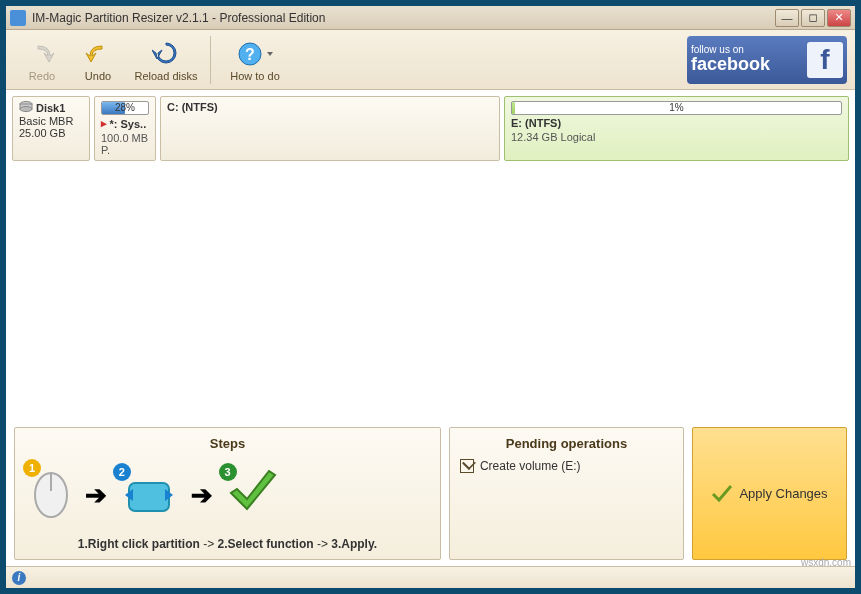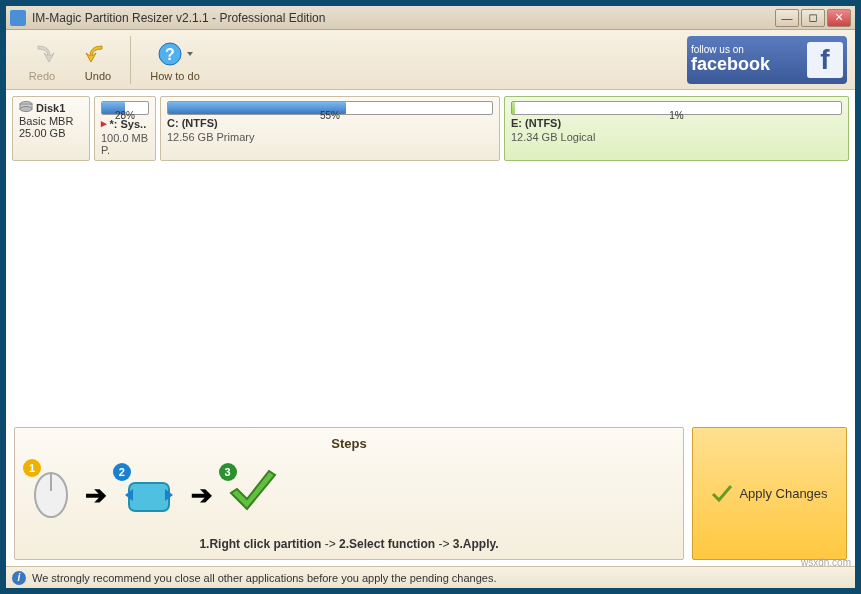--- a/index.html
+++ b/index.html
@@ -26,21 +26,21 @@
   .disk-card { width: 78px; }
   .disk-card .dname { font-weight: bold; display:flex;align-items:center;gap:3px;}
   .part-card { display: flex; flex-direction: column; gap: 2px; }
   .part-sys { width: 62px; }
   .part-c { width: 340px; }
   .part-e { flex: 1; border-color: #a0c070; background: linear-gradient(#f0f8e0,#e0f0c0); }
   .usage-bar { height: 14px; border: 1px solid #999; background: #fff; position: relative; font-size: 10px; color: #333; border-radius: 2px; }
   .usage-fill { position: absolute; top:0; left:0; bottom:0; border-radius: 1px; }
   .usage-blue { background: linear-gradient(#7ab8f0,#3a78c0); }
   .usage-green { background: linear-gradient(#c0e890,#a0d060); }
-  .usage-label { position: absolute; left: 50%; top: 8px; transform: translateX(-50%); font-size:10px; }
+  .usage-label { position: absolute; left: 50%; top: 0; transform: translateX(-50%); font-size:10px; }
   .part-name { font-weight: bold; display:flex;align-items:center;gap:3px;}
   .part-sub { color: #555; }
   .bottom { display: flex; gap: 8px; padding: 0 2px; }
   .panel { border: 1px solid #c9bda3; background: linear-gradient(#fdfaf3,#f5eedd); padding: 8px 10px; border-radius: 2px; text-align: center; }
   .panel h3 { font-size: 13px; font-weight: bold; color: #4a3a1a; margin-bottom: 8px; }
   .steps { flex: 1.9; }
   .steps-icons { display: flex; align-items: center; gap: 12px; padding: 6px 4px; }
   .badge { width: 18px; height: 18px; border-radius: 50%; color: #fff; font-size: 11px; font-weight: bold; display: flex; align-items: center; justify-content: center; position: absolute; top: -6px; left: -6px; }
   .b1 { background: #f0b000; } .b2 { background: #1a80d0; } .b3 { background: #2a9030; }
   .step-item { position: relative; }
@@ -80,20 +80,28 @@
       <div>Redo</div>
     </div>
     <div class="tool">
       <div class="ticon">
         <svg width="28" height="24">
             <path d="M18 4 Q6 4 6 14 L2 11 L7 20 L12 11 L8 14 Q8 7 18 7 Z" fill="#f0c030" stroke="#c09010" stroke-width="1"></path>
           </svg>
       </div>
       <div>Undo</div>
     </div>
+    <div class="tool wide">
+      <div class="ticon">
+        <svg width="28" height="26">
+            <path d="M14 2 A10 10 0 1 1 4 12 L0 9 L5 18 L10 9 L6 12 A8 8 0 1 0 14 4 Z" fill="#3a78c0" stroke="#205090"></path>
+          </svg>
+      </div>
+      <div>Reload disks</div>
+    </div>
     <div class="sep"></div>
     <div class="tool wide">
       <div class="ticon">
         <svg width="26" height="26">
             <circle cx="13" cy="13" r="11" fill="#50b0f0" stroke="#2070b0"></circle>
             <text x="13" y="19" text-anchor="middle" font-size="16" font-weight="bold" fill="#fff">?</text>
           </svg>
         <span class="dropdown-arrow"></span>
       </div>
       <div>How to do</div>
@@ -130,26 +138,21 @@
             <span class="usage-label">28%</span>
           </div>
         <div class="part-name">
           <span style="color:#d03030">▸</span>
           <span>*: Sys..</span>
         </div>
         <div class="part-sub">100.0 MB P.</div>
       </div>
 
       <div class="card part-card part-c">
-        <div class="usage-bar">
-            <div class="usage-fill usage-blue" style="width:55%"></div>
-            <span class="usage-label">55%</span>
-          </div>
         <div class="part-name">C: (NTFS)</div>
-        <div class="part-sub">12.56 GB Primary</div>
       </div>
 
       <div class="card part-card part-e">
         <div class="usage-bar">
             <div class="usage-fill usage-green" style="width:1%"></div>
             <span class="usage-label">1%</span>
           </div>
         <div class="part-name">E: (NTFS)</div>
         <div class="part-sub">12.34 GB Logical</div>
       </div>
@@ -184,29 +187,35 @@
             <svg width="56" height="48">
                 <path d="M6 24 L22 40 L50 6 L44 2 L22 30 L12 20 Z" fill="#60c040" stroke="#3a8020" stroke-width="2"></path>
               </svg>
           </div>
         </div>
         <div class="steps-text">
           <b>1.Right click partition</b><span> -&gt; </span><b>2.Select function</b><span> -&gt; </span><b>3.Apply.</b>
         </div>
       </div>
 
+      <div class="panel pending">
+        <h3>Pending operations</h3>
+        <div class="op">
+          <div class="chk"></div>
+          <span>Create volume (E:)</span>
+        </div>
+      </div>
 
       <div class="apply">
         <svg width="22" height="20">
             <path d="M2 10 L8 16 L20 2" fill="none" stroke="#6a9a20" stroke-width="3"></path>
           </svg>
         <span>Apply Changes</span>
       </div>
     </div>
   </div>
 
   <div class="statusbar">
     <div class="info-icon">i</div>
-    <span>We strongly recommend you close all other applications before you apply the pending changes.</span>
   </div>
 
   <div class="watermark">wsxdn.com</div>
 </div>
 
 </body></html>

